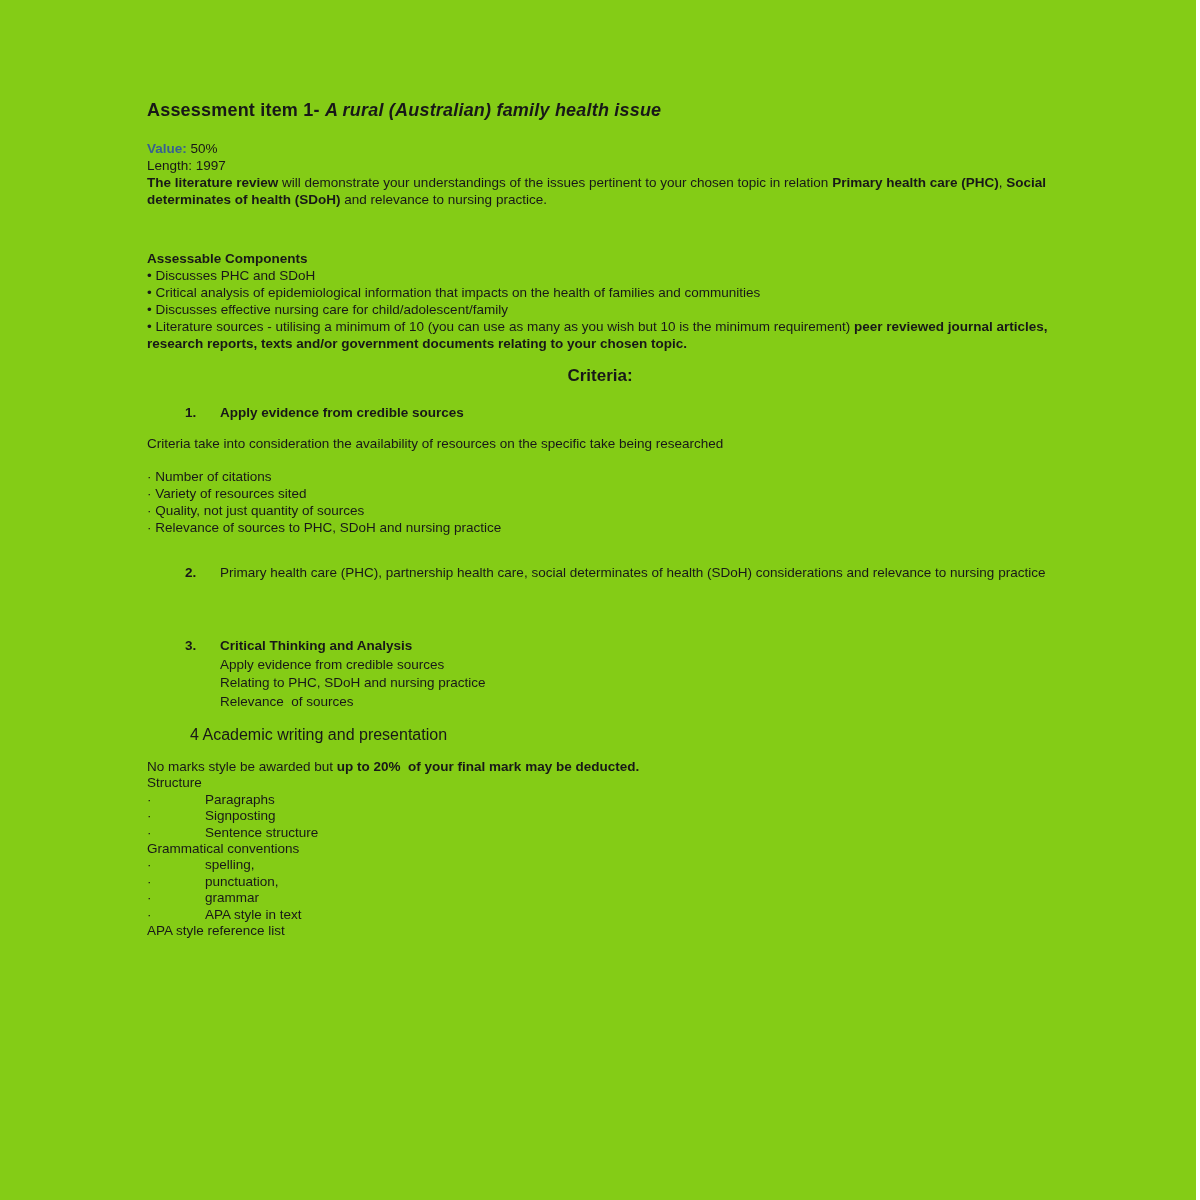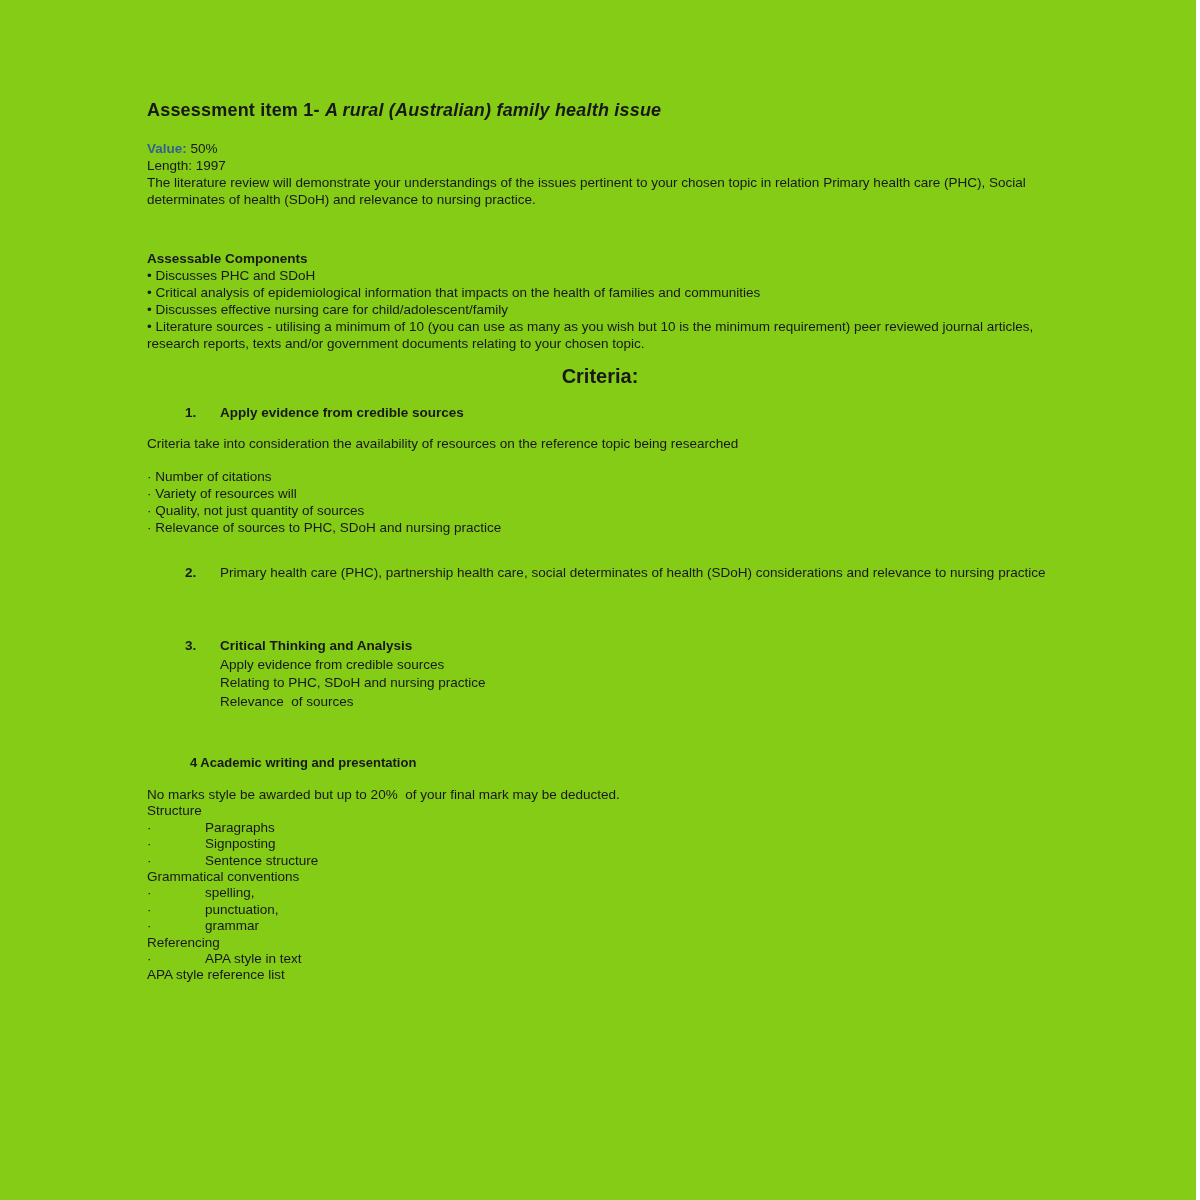--- a/index.html
+++ b/index.html
@@ -29,29 +29,29 @@
     letter-spacing: 0.2px;
   }
   .doc-title .italic { font-style: italic; }
 
   .body-text {
     font-size: 13.5px;
     line-height: 17px;
   }
   .meta-block { margin-top: 20px; }
   .blue { color: #376092; font-weight: bold; }
-  .b { font-weight: normal; }
+  .b { font-weight: bold; }
   .prewrap { white-space: pre-wrap; }
 
   .assessable-block { margin-top: 42px; }
   .assessable-block .heading { font-weight: bold; }
 
   .criteria-heading {
     margin-top: 14px;
-    font-size: 20px;
+    font-size: 17px;
     line-height: 20px;
     font-weight: bold;
     text-align: center;
   }
 
   .num-item {
     display: flex;
     padding-left: 38px;
     font-size: 13.5px;
     line-height: 17px;
@@ -68,25 +68,25 @@
   .dot-list { margin-top: 16px; }
 
   .item2 { margin-top: 28px; }
   .item2 .label { font-weight: normal; }
 
   .item3 { margin-top: 56px; line-height: 18.5px; }
   .item3 .label { font-weight: bold; }
   .item3 .sub { font-weight: normal; }
 
   .item4-heading {
-    margin-top: 42px;
+    margin-top: 14px;
     padding-left: 43px;
-    font-size: 13px;
+    font-size: 16px;
     line-height: 20px;
-    font-weight: bold;
+    font-weight: normal;
   }
 
   .writing-block {
     margin-top: 14px;
     font-size: 13.5px;
     line-height: 16.4px;
   }
   .tabbed .dot {
     display: inline-block;
     width: 58px;
@@ -122,25 +122,25 @@
       </div>
     </div>
 
     <div class="criteria-heading">Criteria:</div>
 
     <div class="num-item item1">
       <span class="num">1.</span>
       <span class="item-body label">Apply evidence from credible sources</span>
     </div>
 
-    <div class="body-text criteria-para">Criteria take into consideration the availability of resources on the reference topic being researched</div>
+    <div class="body-text criteria-para">Criteria take into consideration the availability of resources on the specific take being researched</div>
 
     <div class="body-text dot-list">
       <div>· Number of citations</div>
-      <div>· Variety of resources will</div>
+      <div>· Variety of resources sited</div>
       <div>· Quality, not just quantity of sources</div>
       <div>· Relevance of sources to PHC, SDoH and nursing practice</div>
     </div>
 
     <div class="num-item item2">
       <span class="num">2.</span>
       <span class="item-body label">Primary health care (PHC), partnership health care, social determinates of health (SDoH) considerations and relevance to nursing practice</span>
     </div>
 
     <div class="num-item item3">
@@ -160,19 +160,18 @@
         <span>No marks style be awarded but </span><span class="b prewrap">up to 20%  of your final mark may be deducted.</span>
       </div>
       <div>Structure</div>
       <div class="tabbed"><span class="dot">·</span><span>Paragraphs</span></div>
       <div class="tabbed"><span class="dot">·</span><span>Signposting</span></div>
       <div class="tabbed"><span class="dot">·</span><span>Sentence structure</span></div>
       <div>Grammatical conventions</div>
       <div class="tabbed"><span class="dot">·</span><span>spelling,</span></div>
       <div class="tabbed"><span class="dot">·</span><span>punctuation,</span></div>
       <div class="tabbed"><span class="dot">·</span><span>grammar</span></div>
-      <div>Referencing</div>
       <div class="tabbed"><span class="dot">·</span><span>APA style in text</span></div>
       <div>APA style reference list</div>
     </div>
 
   </div>
 </div>
 
 </body></html>

